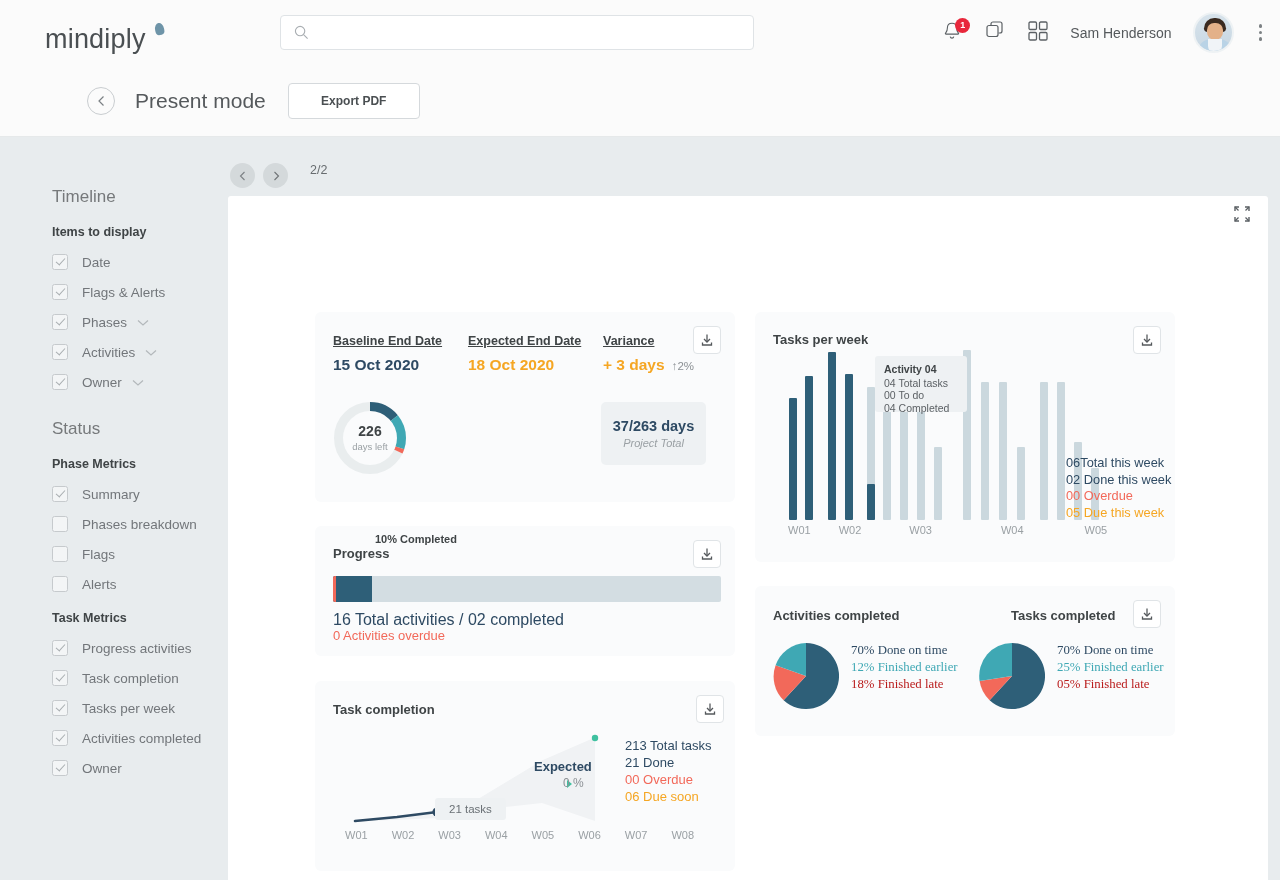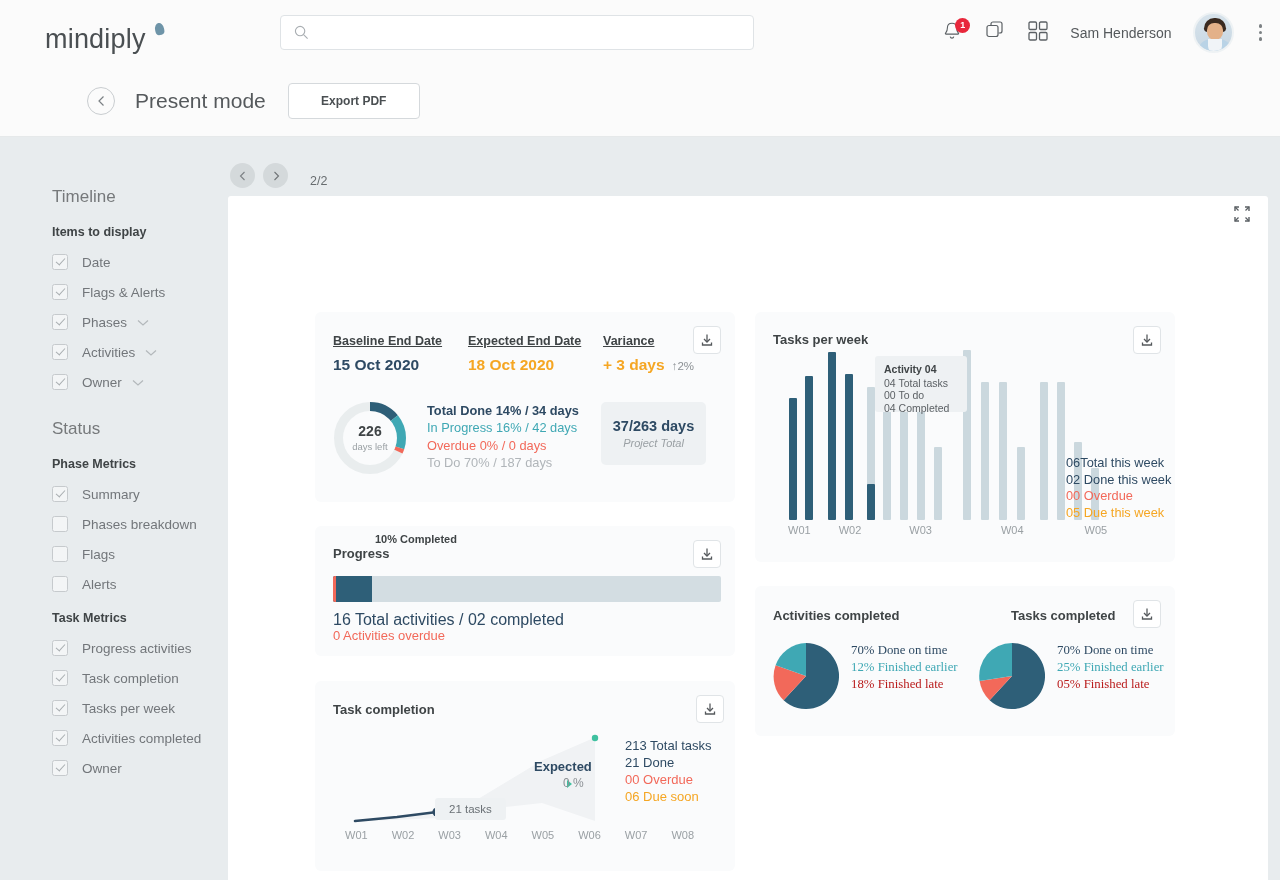--- a/index.html
+++ b/index.html
@@ -107,21 +107,21 @@
   .chk.on::after {
     content: ""; position: absolute; left: 4.5px; top: 1px;
     width: 4px; height: 8px; border: solid #a9aeb1;
     border-width: 0 1.6px 1.6px 0; transform: rotate(42deg);
   }
   .chk-lbl { margin-left: 14px; font-size: 13.5px; color: #72767a; }
   .chev-sm { margin-left: 10px; }
   .side-gap { height: 22px; }
 
   
-  .pager { position: absolute; left: 230px; top: 26px; display: flex; align-items: flex-end; gap: 8px; }
+  .pager { position: absolute; left: 230px; top: 26px; display: flex; align-items: flex-start; gap: 8px; }
   .pg-btn {
     width: 25px; height: 25px; border-radius: 50%; background: #d4d9db;
     display: flex; align-items: center; justify-content: center; cursor: pointer;
   }
   .pg-txt { margin-left: 14px; font-size: 12.5px; color: #676c6f; }
 
   
   .canvas {
     position: absolute; left: 228px; top: 59px;
     width: 1040px; height: 800px; background: #fff; border-radius: 3px;
@@ -436,26 +436,20 @@
           <circle cx="38" cy="38" r="31" fill="none" stroke="#2e5f78" stroke-width="10" stroke-dasharray="27.3 167.5" stroke-dashoffset="0" transform="rotate(-90 38 38)"></circle>
           <circle cx="38" cy="38" r="31" fill="none" stroke="#3fa8b4" stroke-width="10" stroke-dasharray="31.2 163.6" stroke-dashoffset="-27.3" transform="rotate(-90 38 38)"></circle>
           <circle cx="38" cy="38" r="31" fill="none" stroke="#f2695a" stroke-width="10" stroke-dasharray="4 190.8" stroke-dashoffset="-58.5" transform="rotate(-90 38 38)"></circle>
         </svg>
         <div class="donut-hole">
           <div class="donut-num">226</div>
           <div class="donut-sub">days left</div>
         </div>
       </div>
 
-      <div class="legend-lines">
-        <div class="l-done">Total Done 14% / 34 days</div>
-        <div class="l-prog">In Progress 16% / 42 days</div>
-        <div class="l-over">Overdue 0% / 0 days</div>
-        <div class="l-todo">To Do 70% / 187 days</div>
-      </div>
 
       <div class="total-box">
         <div class="total-num">37/263 days</div>
         <div class="total-sub">Project Total</div>
       </div>
     </div>
 
     <div class="card" id="cardB">
       <div class="card-title" style="position:absolute;left:18px;top:20px;">Progress</div>
       <div class="dl-btn" style="right:14px; top:14px;">

